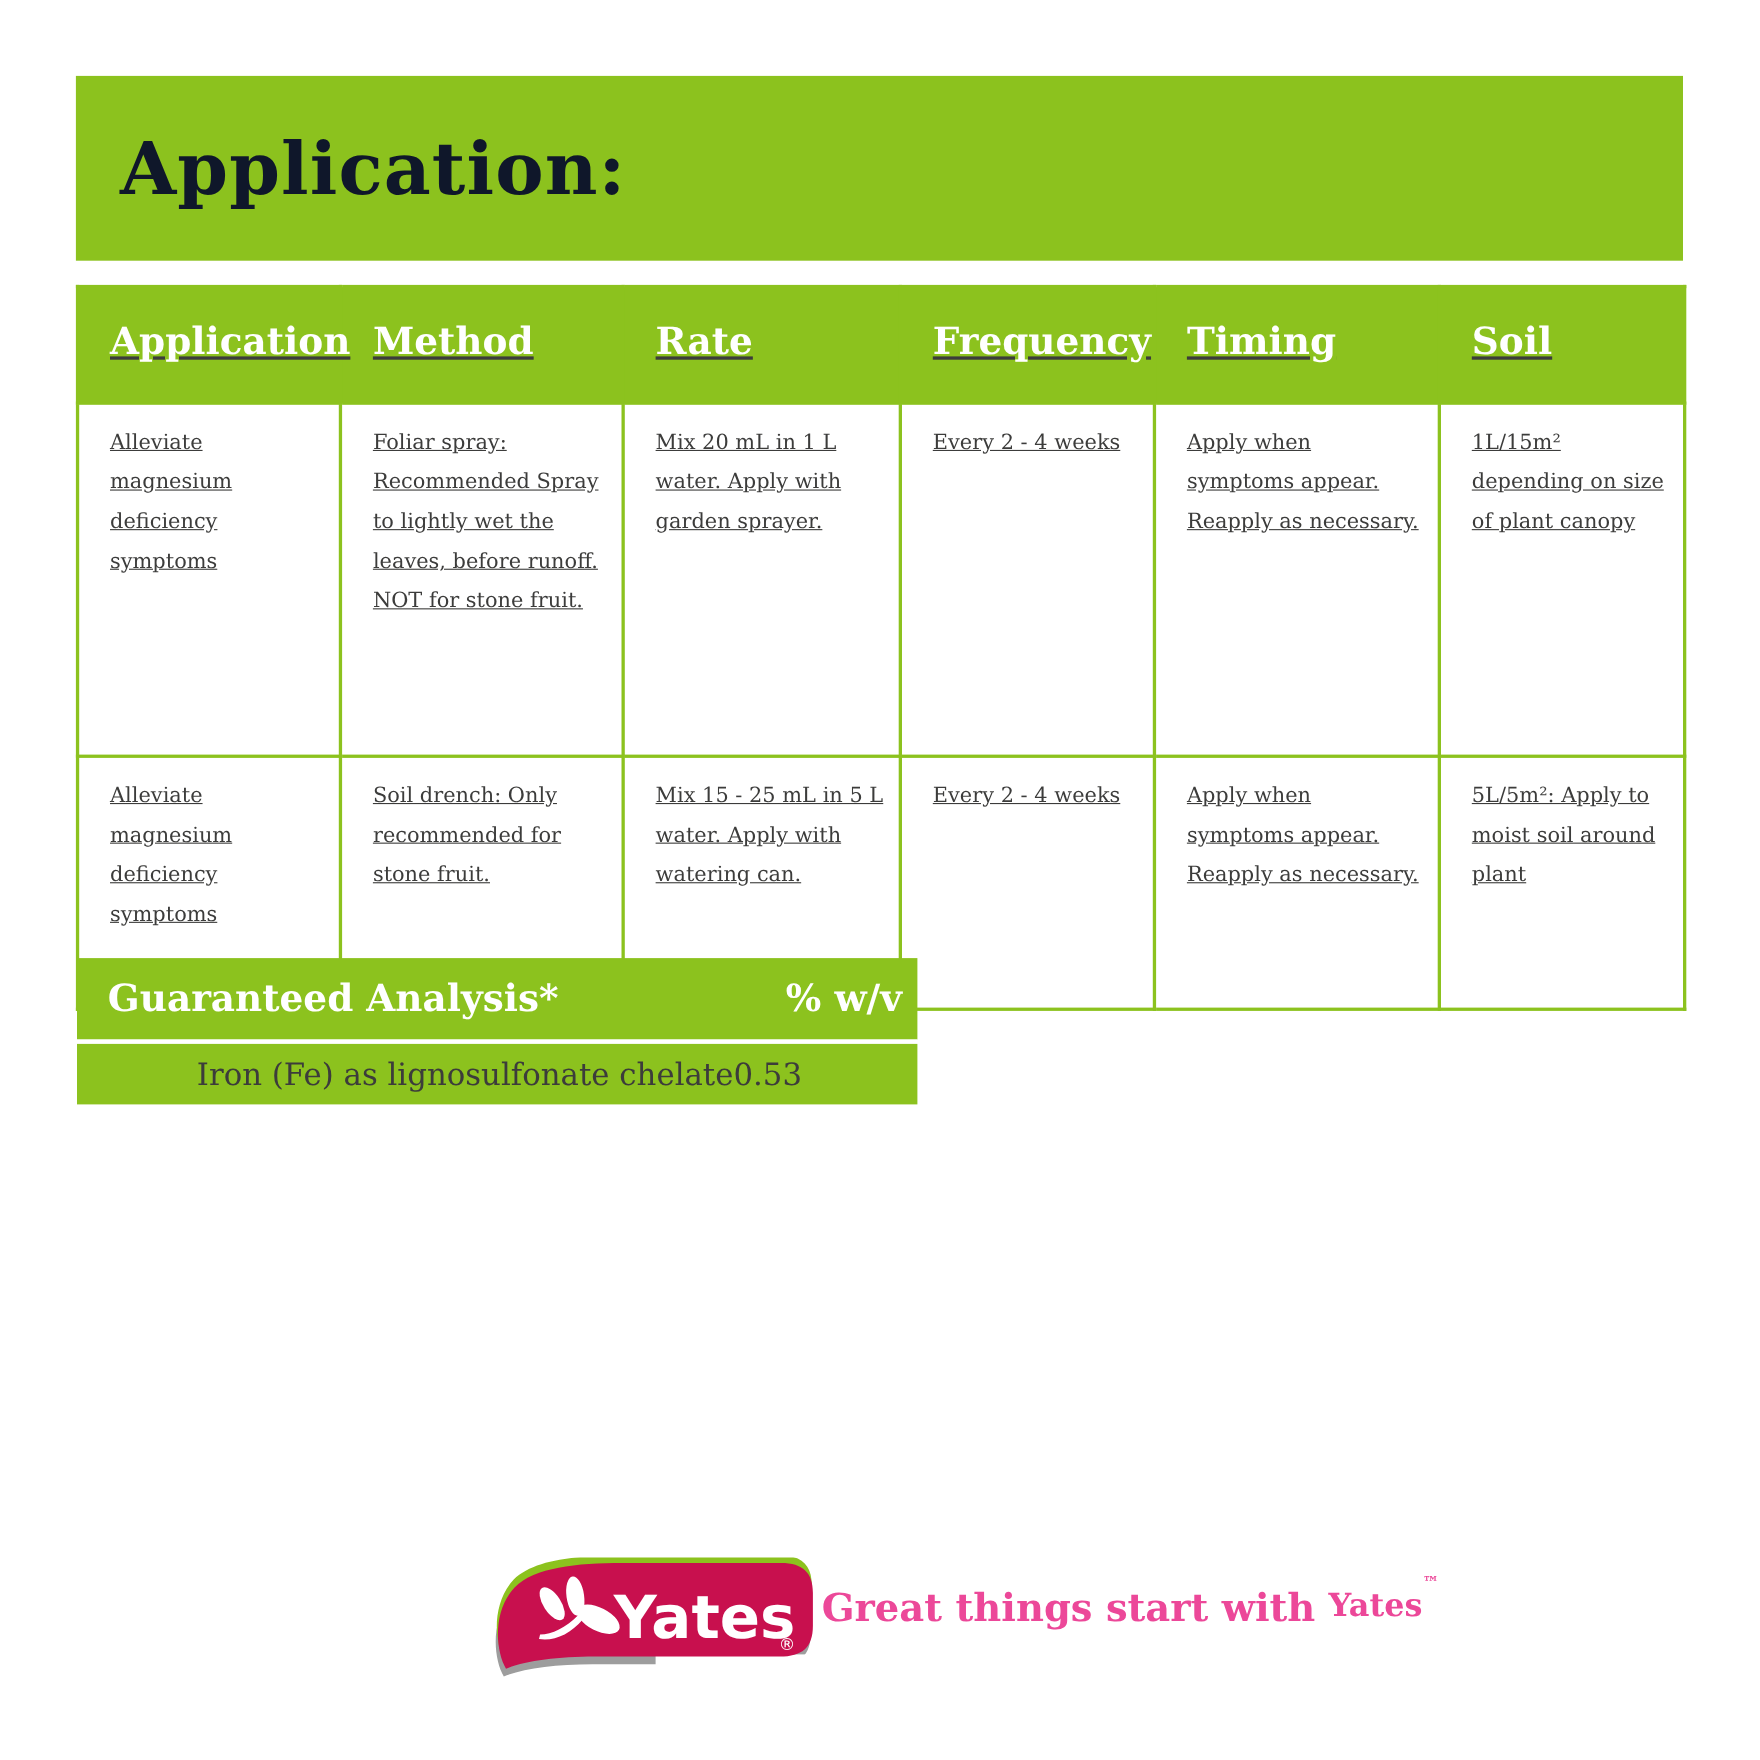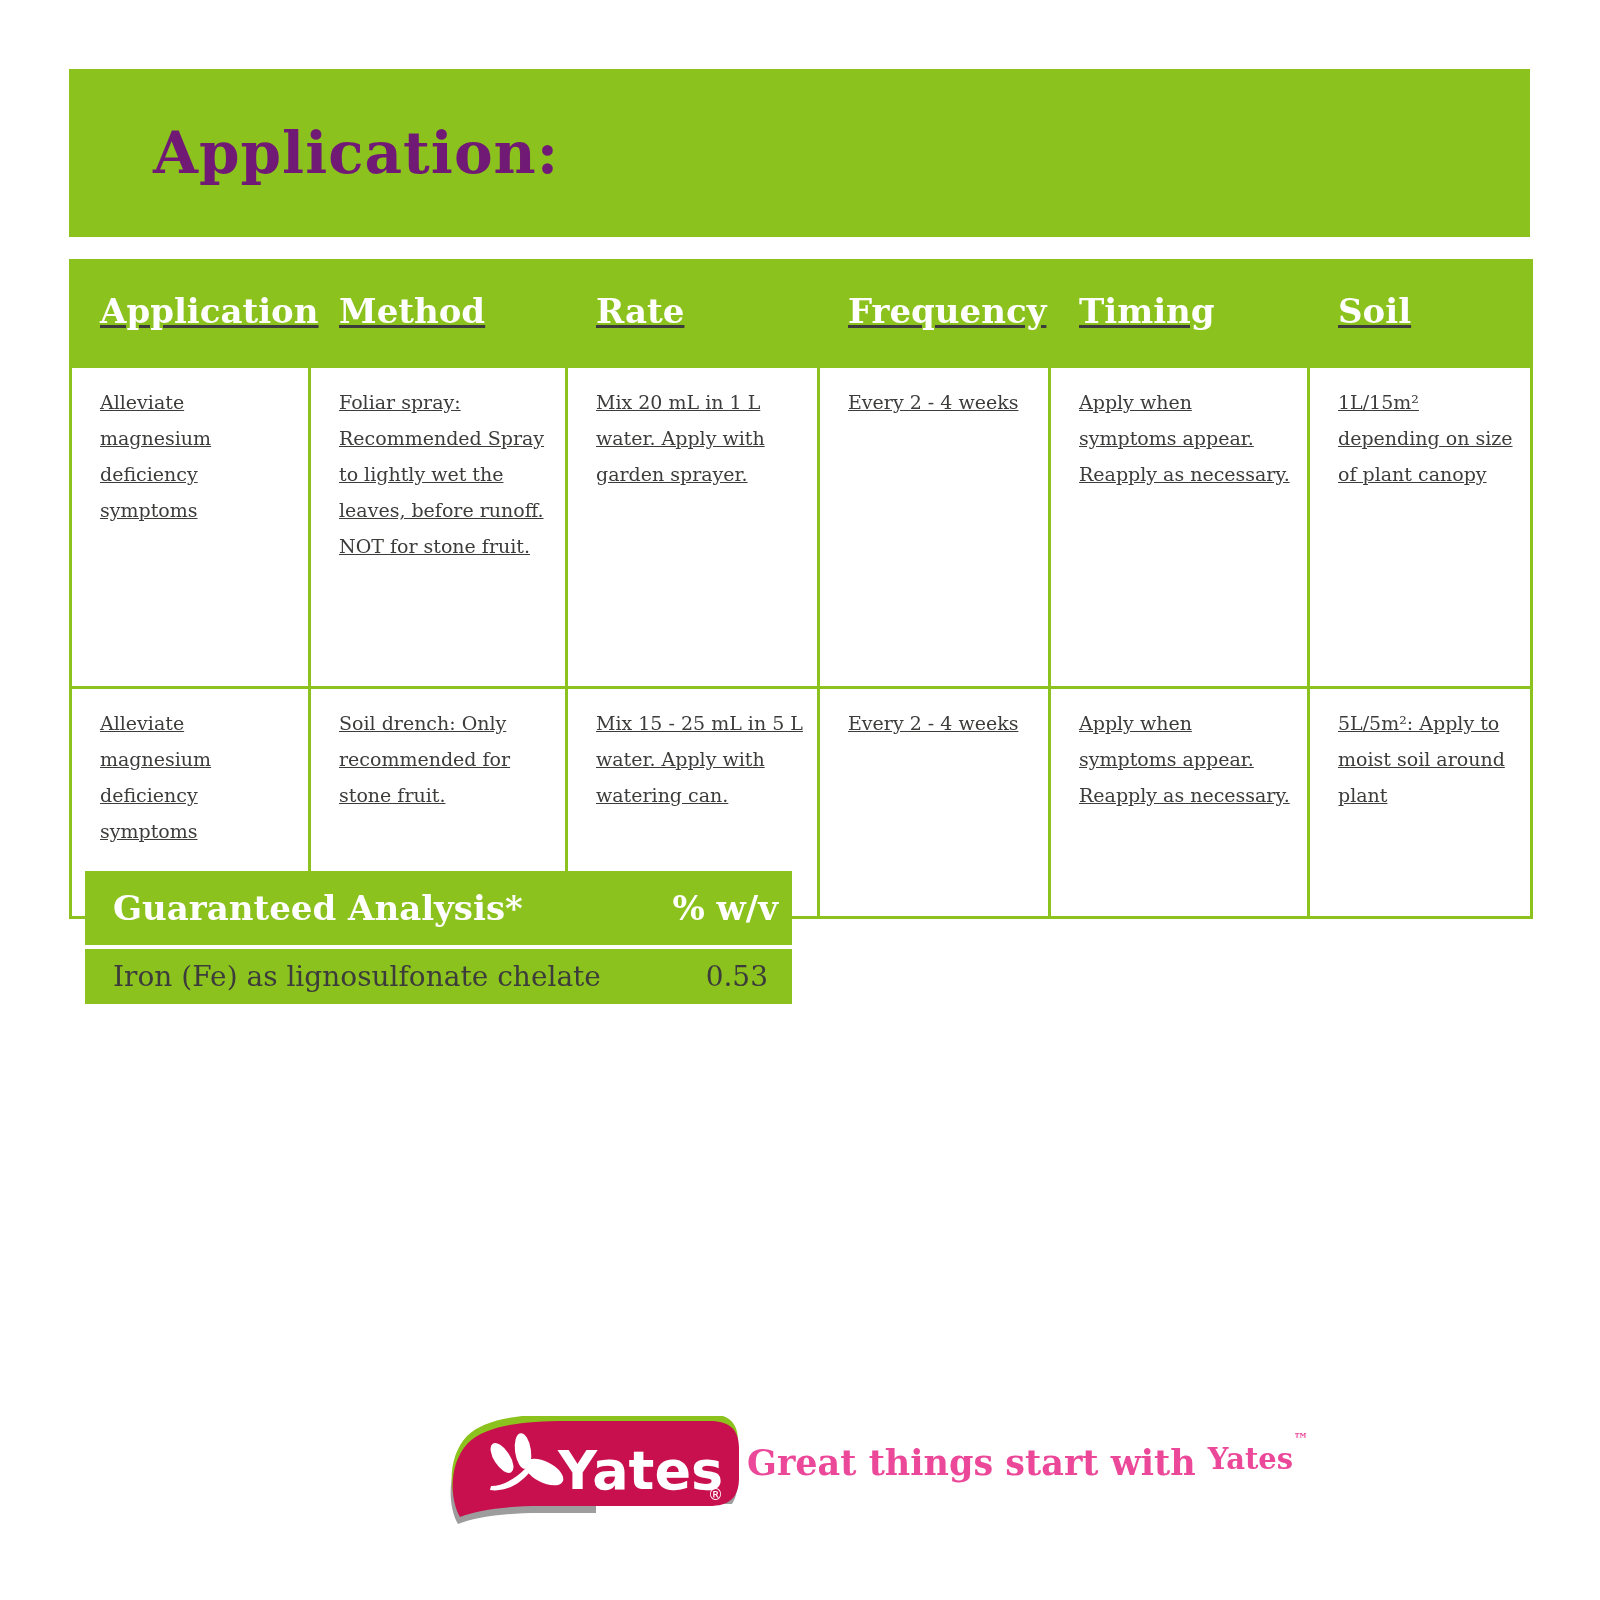--- a/index.html
+++ b/index.html
@@ -7,22 +7,22 @@
     width:1600px;height:1600px;position:relative;background:#ffffff;
     font-family:"DejaVu Serif","Liberation Serif",serif;
     color:#3c3c3b;overflow:hidden;
   }
   
   .banner{
     position:absolute;left:69px;top:69px;width:1461px;height:168px;
     background:#8cc21e;display:flex;align-items:center;
   }
   .banner h1{
-    margin:0;padding-left:84px;color:#701a75;
-    font-size:58px;font-weight:800;letter-spacing:1px;
+    margin:0;padding-left:40px;color:#0f172a;
+    font-size:66px;font-weight:800;letter-spacing:1px;
   }
   
   table.app{
     position:absolute;left:69px;top:259px;width:1461px;
     border-collapse:collapse;table-layout:fixed;text-decoration:underline;
   }
   table.app col.c1{width:239px}
   table.app col.c2{width:257px}
   table.app col.c3{width:252px}
   table.app col.c4{width:231px}
@@ -35,30 +35,30 @@
     border:3px solid #8cc21e;
   }
   table.app td{
     background:#ffffff;border:3px solid #8cc21e;
     vertical-align:top;font-size:19px;line-height:36px;
     padding:16px 12px 16px 28px;color:#3c3c3b;
   }
   table.app tr.r1 td{height:286px}
   table.app tr.r2 td{height:195px}
   
-  .analysis{position:absolute;left:85px;top:871px;width:707px;}
+  .analysis{position:absolute;left:70px;top:871px;width:764px;}
   .analysis .hdr{
     background:#8cc21e;height:74px;display:flex;align-items:center;
     justify-content:space-between;color:#ffffff;font-size:34px;font-weight:700;
     padding:0 14px 0 28px;box-sizing:border-box;
   }
   .analysis .sep{height:4px;background:#ffffff;}
   .analysis .row{
     background:#8cc21e;height:55px;display:flex;align-items:center;
-    justify-content:space-between;color:#3c3c3b;font-size:28px;
+    justify-content:center;color:#3c3c3b;font-size:28px;
     padding:0 24px 0 28px;box-sizing:border-box;
   }
   
   .logo-svg{position:absolute;left:446px;top:1416px;}
   .tagline{
     position:absolute;left:747px;top:1442px;display:flex;align-items:flex-start;
     color:#ec4899;white-space:pre;
   }
   .tagline .main{font-size:35px;font-weight:700;}
   .tagline .brand{font-size:29px;font-weight:700;margin-left:12px;}

